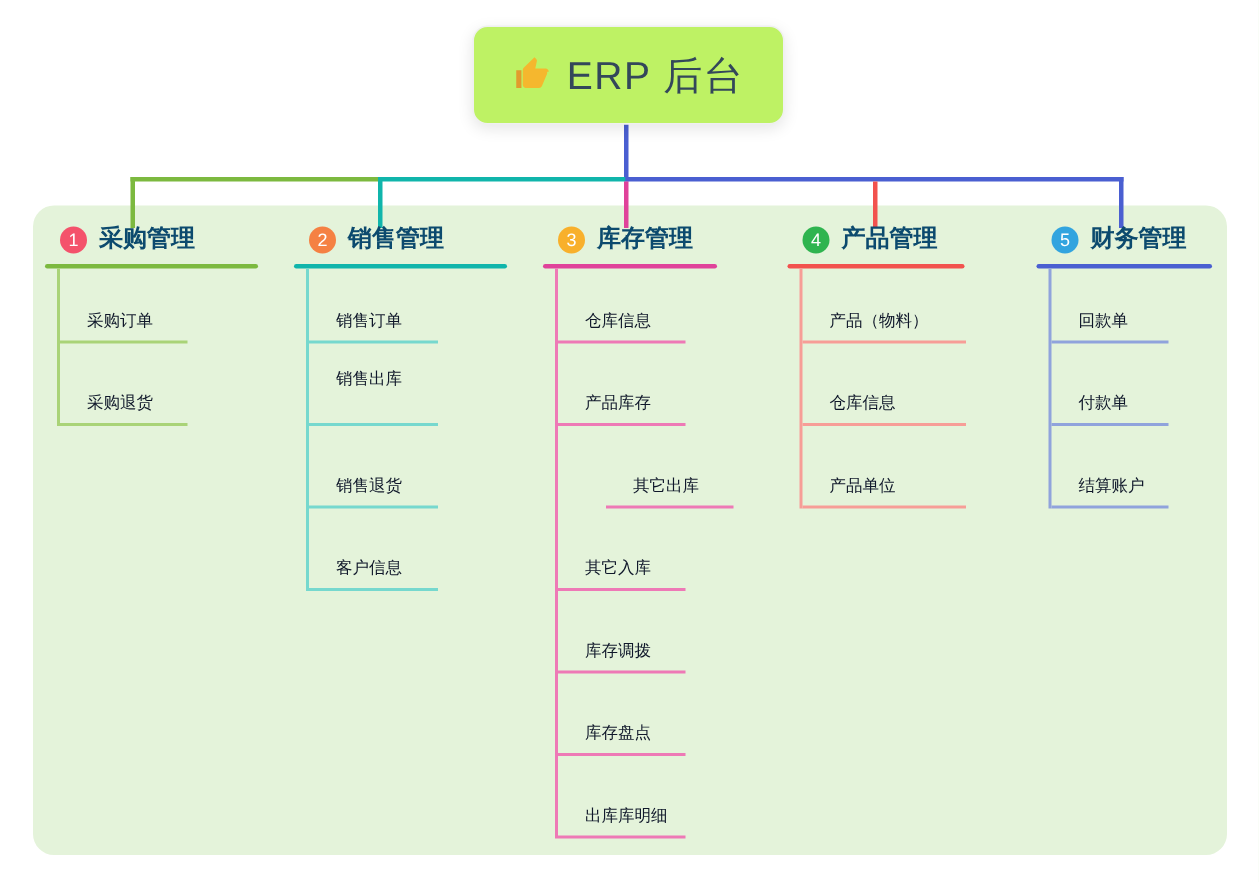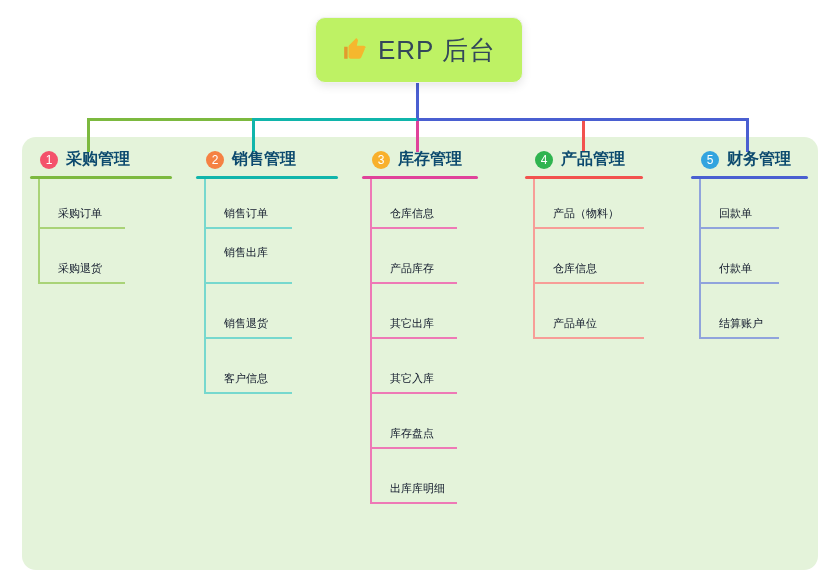--- a/index.html
+++ b/index.html
@@ -151,25 +151,28 @@
           <span class="branch-label">库存管理</span>
         </div>
         <div class="branch-underline" style="background: rgb(224, 66, 154);"></div>
         <div class="children" style="border-left-color: rgb(238, 121, 182);">
           <div class="child" style="width: 85px; border-bottom-color: rgb(238, 121, 182);">
             <span class="child-label">仓库信息</span>
           </div>
           <div class="child" style="width: 85px; border-bottom-color: rgb(238, 121, 182);">
             <span class="child-label">产品库存</span>
           </div>
-          <div class="child" style="width: 85px; border-bottom-color: rgb(238, 121, 182);">
+          <div class="child" style="width: 85px; border-bottom-color: rgb(238, 121, 182); margin-left: 32px;">
             <span class="child-label">其它出库</span>
           </div>
           <div class="child" style="width: 85px; border-bottom-color: rgb(238, 121, 182);">
             <span class="child-label">其它入库</span>
+          </div>
+          <div class="child" style="width: 85px; border-bottom-color: rgb(238, 121, 182);">
+            <span class="child-label">库存调拨</span>
           </div>
           <div class="child" style="width: 85px; border-bottom-color: rgb(238, 121, 182);">
             <span class="child-label">库存盘点</span>
           </div>
           <div class="child" style="width: 85px; border-bottom-color: rgb(238, 121, 182);">
             <span class="child-label">出库库明细</span>
           </div>
         </div>
       </div>
       <div class="branch" style="left: 525px; width: 118px;">

